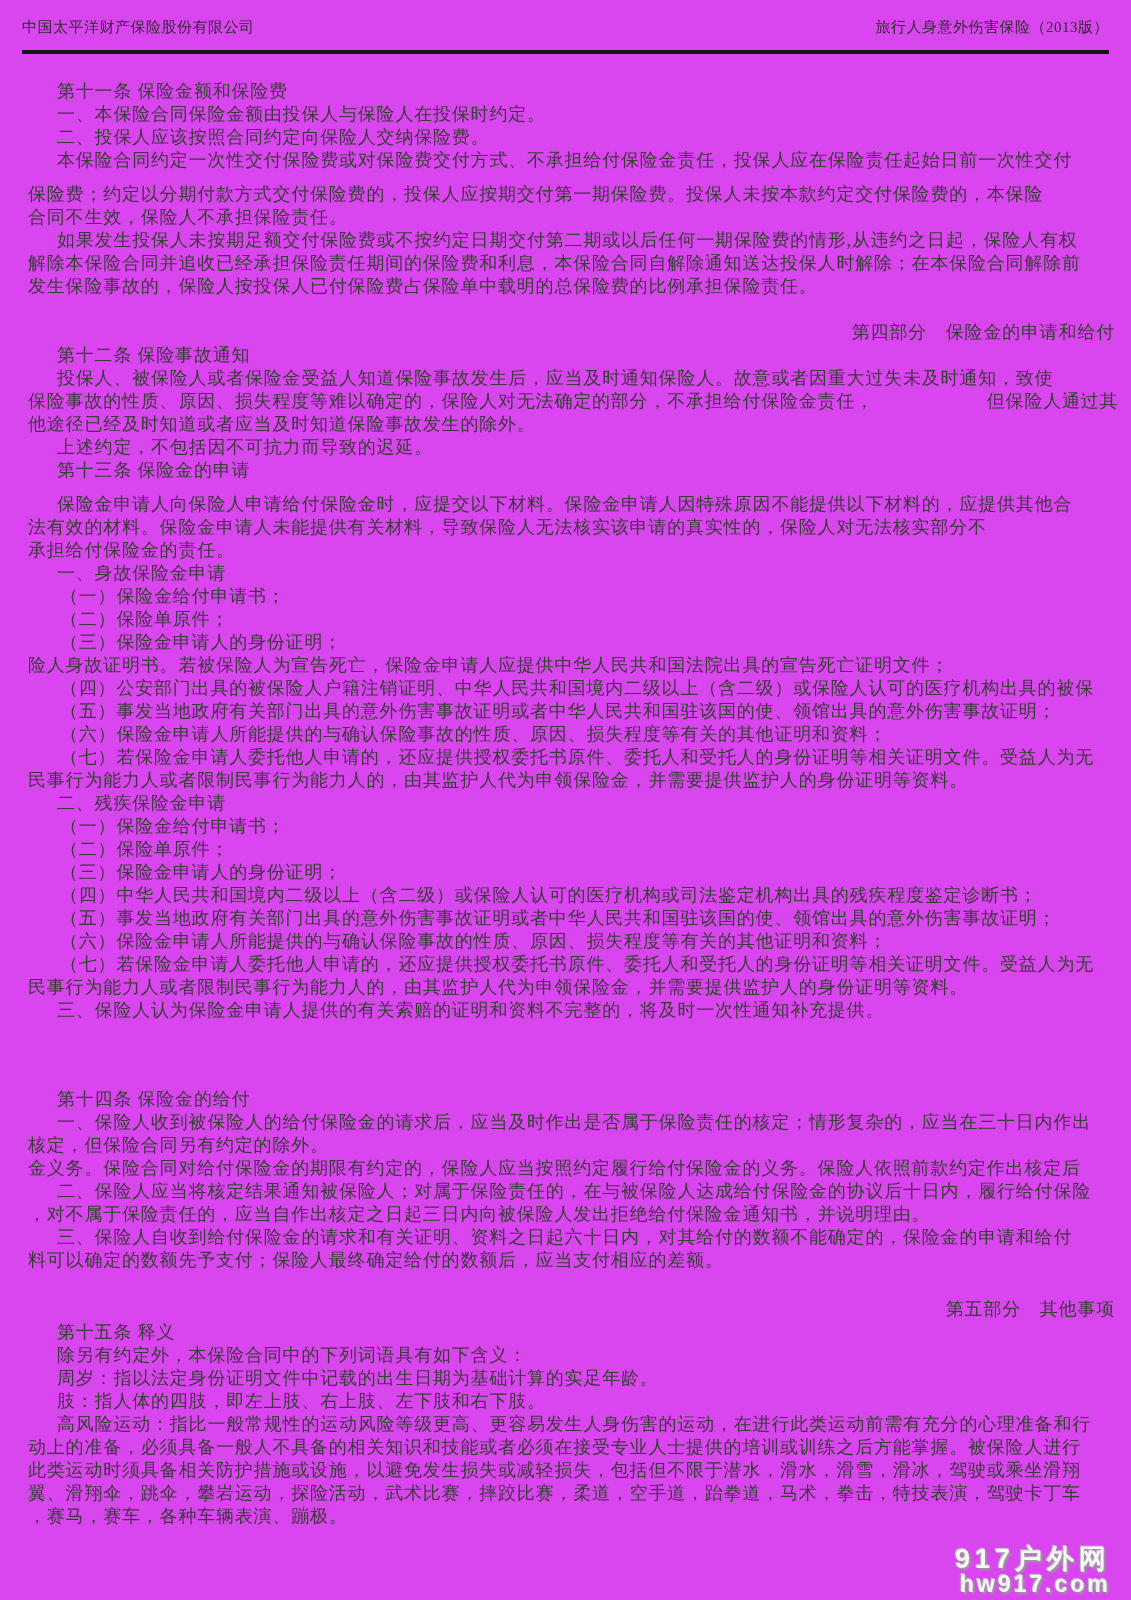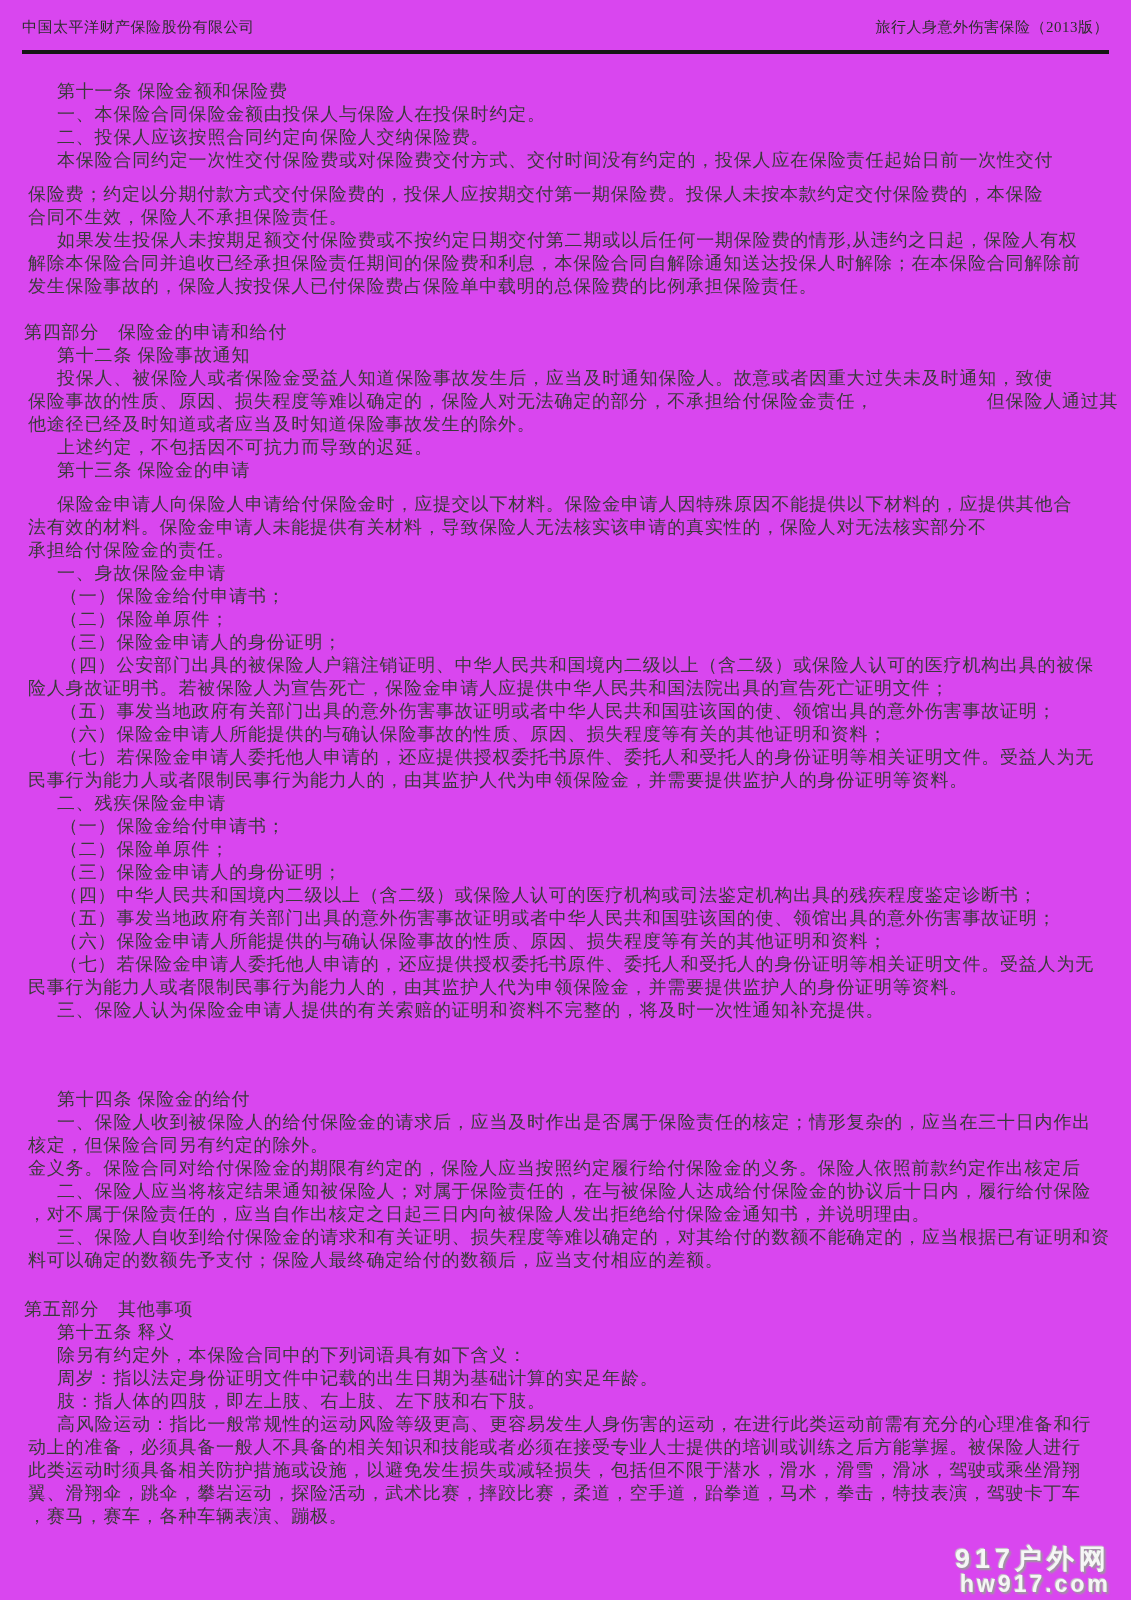--- a/index.html
+++ b/index.html
@@ -25,21 +25,21 @@
   }
   .ln{
     margin:0;padding:0 0 0 4px;
     font-size:18px;line-height:23px;
     letter-spacing:.8px;
     white-space:nowrap;
     color:#3b3b3b;
   }
   .i{padding-left:33px;}
   .it{padding-left:36px;}
-  .c{text-align:left;padding-left:0;}
+  .c{text-align:right;padding-left:0;}
   .gap-sm{margin-top:11px;}
   .gap-md{margin-top:23px;}
   .gap-lg{margin-top:26px;}
   .gap-xl{margin-top:66px;}
   .wm{
     position:absolute;right:20px;bottom:4px;
     text-align:right;
     font-family:"Liberation Sans","DejaVu Sans",sans-serif;
     font-weight:bold;
     color:#f6f6f6;
@@ -62,63 +62,63 @@
   <div class="hdr">
     <span>中国太平洋财产保险股份有限公司</span>
     <span>旅行人身意外伤害保险（2013版）</span>
   </div>
   <div class="hdr-rule"></div>
 
   <div class="doc">
     <p class="ln i">第十一条 保险金额和保险费</p>
     <p class="ln i">一、本保险合同保险金额由投保人与保险人在投保时约定。</p>
     <p class="ln i">二、投保人应该按照合同约定向保险人交纳保险费。</p>
-    <p class="ln i">本保险合同约定一次性交付保险费或对保险费交付方式、交付时间没有约定的，投保人应在保险责任起始日前一次性交付</p>
+    <p class="ln i">本保险合同约定一次性交付保险费或对保险费交付方式、不承担给付保险金责任，投保人应在保险责任起始日前一次性交付</p>
     <p class="ln gap-sm">保险费；约定以分期付款方式交付保险费的，投保人应按期交付第一期保险费。投保人未按本款约定交付保险费的，本保险</p>
     <p class="ln">合同不生效，保险人不承担保险责任。</p>
     <p class="ln i">如果发生投保人未按期足额交付保险费或不按约定日期交付第二期或以后任何一期保险费的情形,从违约之日起，保险人有权</p>
     <p class="ln">解除本保险合同并追收已经承担保险责任期间的保险费和利息，本保险合同自解除通知送达投保人时解除；在本保险合同解除前</p>
     <p class="ln">发生保险事故的，保险人按投保人已付保险费占保险单中载明的总保险费的比例承担保险责任。</p>
     <p class="ln c gap-md">第四部分　保险金的申请和给付</p>
     <p class="ln i">第十二条 保险事故通知</p>
     <p class="ln i">投保人、被保险人或者保险金受益人知道保险事故发生后，应当及时通知保险人。故意或者因重大过失未及时通知，致使</p>
     <p class="ln">保险事故的性质、原因、损失程度等难以确定的，保险人对无法确定的部分，不承担给付保险金责任，　　　　　　但保险人通过其</p>
     <p class="ln">他途径已经及时知道或者应当及时知道保险事故发生的除外。</p>
     <p class="ln i">上述约定，不包括因不可抗力而导致的迟延。</p>
     <p class="ln i">第十三条 保险金的申请</p>
     <p class="ln i gap-sm">保险金申请人向保险人申请给付保险金时，应提交以下材料。保险金申请人因特殊原因不能提供以下材料的，应提供其他合</p>
     <p class="ln">法有效的材料。保险金申请人未能提供有关材料，导致保险人无法核实该申请的真实性的，保险人对无法核实部分不</p>
     <p class="ln">承担给付保险金的责任。</p>
     <p class="ln i">一、身故保险金申请</p>
     <p class="ln it">（一）保险金给付申请书；</p>
     <p class="ln it">（二）保险单原件；</p>
     <p class="ln it">（三）保险金申请人的身份证明；</p>
+    <p class="ln">险人身故证明书。若被保险人为宣告死亡，保险金申请人应提供中华人民共和国法院出具的宣告死亡证明文件；</p>
     <p class="ln it">（四）公安部门出具的被保险人户籍注销证明、中华人民共和国境内二级以上（含二级）或保险人认可的医疗机构出具的被保</p>
-    <p class="ln">险人身故证明书。若被保险人为宣告死亡，保险金申请人应提供中华人民共和国法院出具的宣告死亡证明文件；</p>
     <p class="ln it">（五）事发当地政府有关部门出具的意外伤害事故证明或者中华人民共和国驻该国的使、领馆出具的意外伤害事故证明；</p>
     <p class="ln it">（六）保险金申请人所能提供的与确认保险事故的性质、原因、损失程度等有关的其他证明和资料；</p>
     <p class="ln it">（七）若保险金申请人委托他人申请的，还应提供授权委托书原件、委托人和受托人的身份证明等相关证明文件。受益人为无</p>
     <p class="ln">民事行为能力人或者限制民事行为能力人的，由其监护人代为申领保险金，并需要提供监护人的身份证明等资料。</p>
     <p class="ln i">二、残疾保险金申请</p>
     <p class="ln it">（一）保险金给付申请书；</p>
     <p class="ln it">（二）保险单原件；</p>
     <p class="ln it">（三）保险金申请人的身份证明；</p>
     <p class="ln it">（四）中华人民共和国境内二级以上（含二级）或保险人认可的医疗机构或司法鉴定机构出具的残疾程度鉴定诊断书；</p>
     <p class="ln it">（五）事发当地政府有关部门出具的意外伤害事故证明或者中华人民共和国驻该国的使、领馆出具的意外伤害事故证明；</p>
     <p class="ln it">（六）保险金申请人所能提供的与确认保险事故的性质、原因、损失程度等有关的其他证明和资料；</p>
     <p class="ln it">（七）若保险金申请人委托他人申请的，还应提供授权委托书原件、委托人和受托人的身份证明等相关证明文件。受益人为无</p>
     <p class="ln">民事行为能力人或者限制民事行为能力人的，由其监护人代为申领保险金，并需要提供监护人的身份证明等资料。</p>
     <p class="ln i">三、保险人认为保险金申请人提供的有关索赔的证明和资料不完整的，将及时一次性通知补充提供。</p>
     <p class="ln i gap-xl">第十四条 保险金的给付</p>
     <p class="ln i">一、保险人收到被保险人的给付保险金的请求后，应当及时作出是否属于保险责任的核定；情形复杂的，应当在三十日内作出</p>
     <p class="ln">核定，但保险合同另有约定的除外。</p>
     <p class="ln">金义务。保险合同对给付保险金的期限有约定的，保险人应当按照约定履行给付保险金的义务。保险人依照前款约定作出核定后</p>
     <p class="ln i">二、保险人应当将核定结果通知被保险人；对属于保险责任的，在与被保险人达成给付保险金的协议后十日内，履行给付保险</p>
     <p class="ln">，对不属于保险责任的，应当自作出核定之日起三日内向被保险人发出拒绝给付保险金通知书，并说明理由。</p>
-    <p class="ln i">三、保险人自收到给付保险金的请求和有关证明、损失程度等难以确定的，对其给付的数额不能确定的，应当根据已有证明和资</p>
+    <p class="ln i">三、保险人自收到给付保险金的请求和有关证明、资料之日起六十日内，对其给付的数额不能确定的，保险金的申请和给付</p>
     <p class="ln">料可以确定的数额先予支付；保险人最终确定给付的数额后，应当支付相应的差额。</p>
     <p class="ln c gap-lg">第五部分　其他事项</p>
     <p class="ln i">第十五条 释义</p>
     <p class="ln i">除另有约定外，本保险合同中的下列词语具有如下含义：</p>
     <p class="ln i">周岁：指以法定身份证明文件中记载的出生日期为基础计算的实足年龄。</p>
     <p class="ln i">肢：指人体的四肢，即左上肢、右上肢、左下肢和右下肢。</p>
     <p class="ln i">高风险运动：指比一般常规性的运动风险等级更高、更容易发生人身伤害的运动，在进行此类运动前需有充分的心理准备和行</p>
     <p class="ln">动上的准备，必须具备一般人不具备的相关知识和技能或者必须在接受专业人士提供的培训或训练之后方能掌握。被保险人进行</p>
     <p class="ln">此类运动时须具备相关防护措施或设施，以避免发生损失或减轻损失，包括但不限于潜水，滑水，滑雪，滑冰，驾驶或乘坐滑翔</p>
     <p class="ln">翼、滑翔伞，跳伞，攀岩运动，探险活动，武术比赛，摔跤比赛，柔道，空手道，跆拳道，马术，拳击，特技表演，驾驶卡丁车</p>

